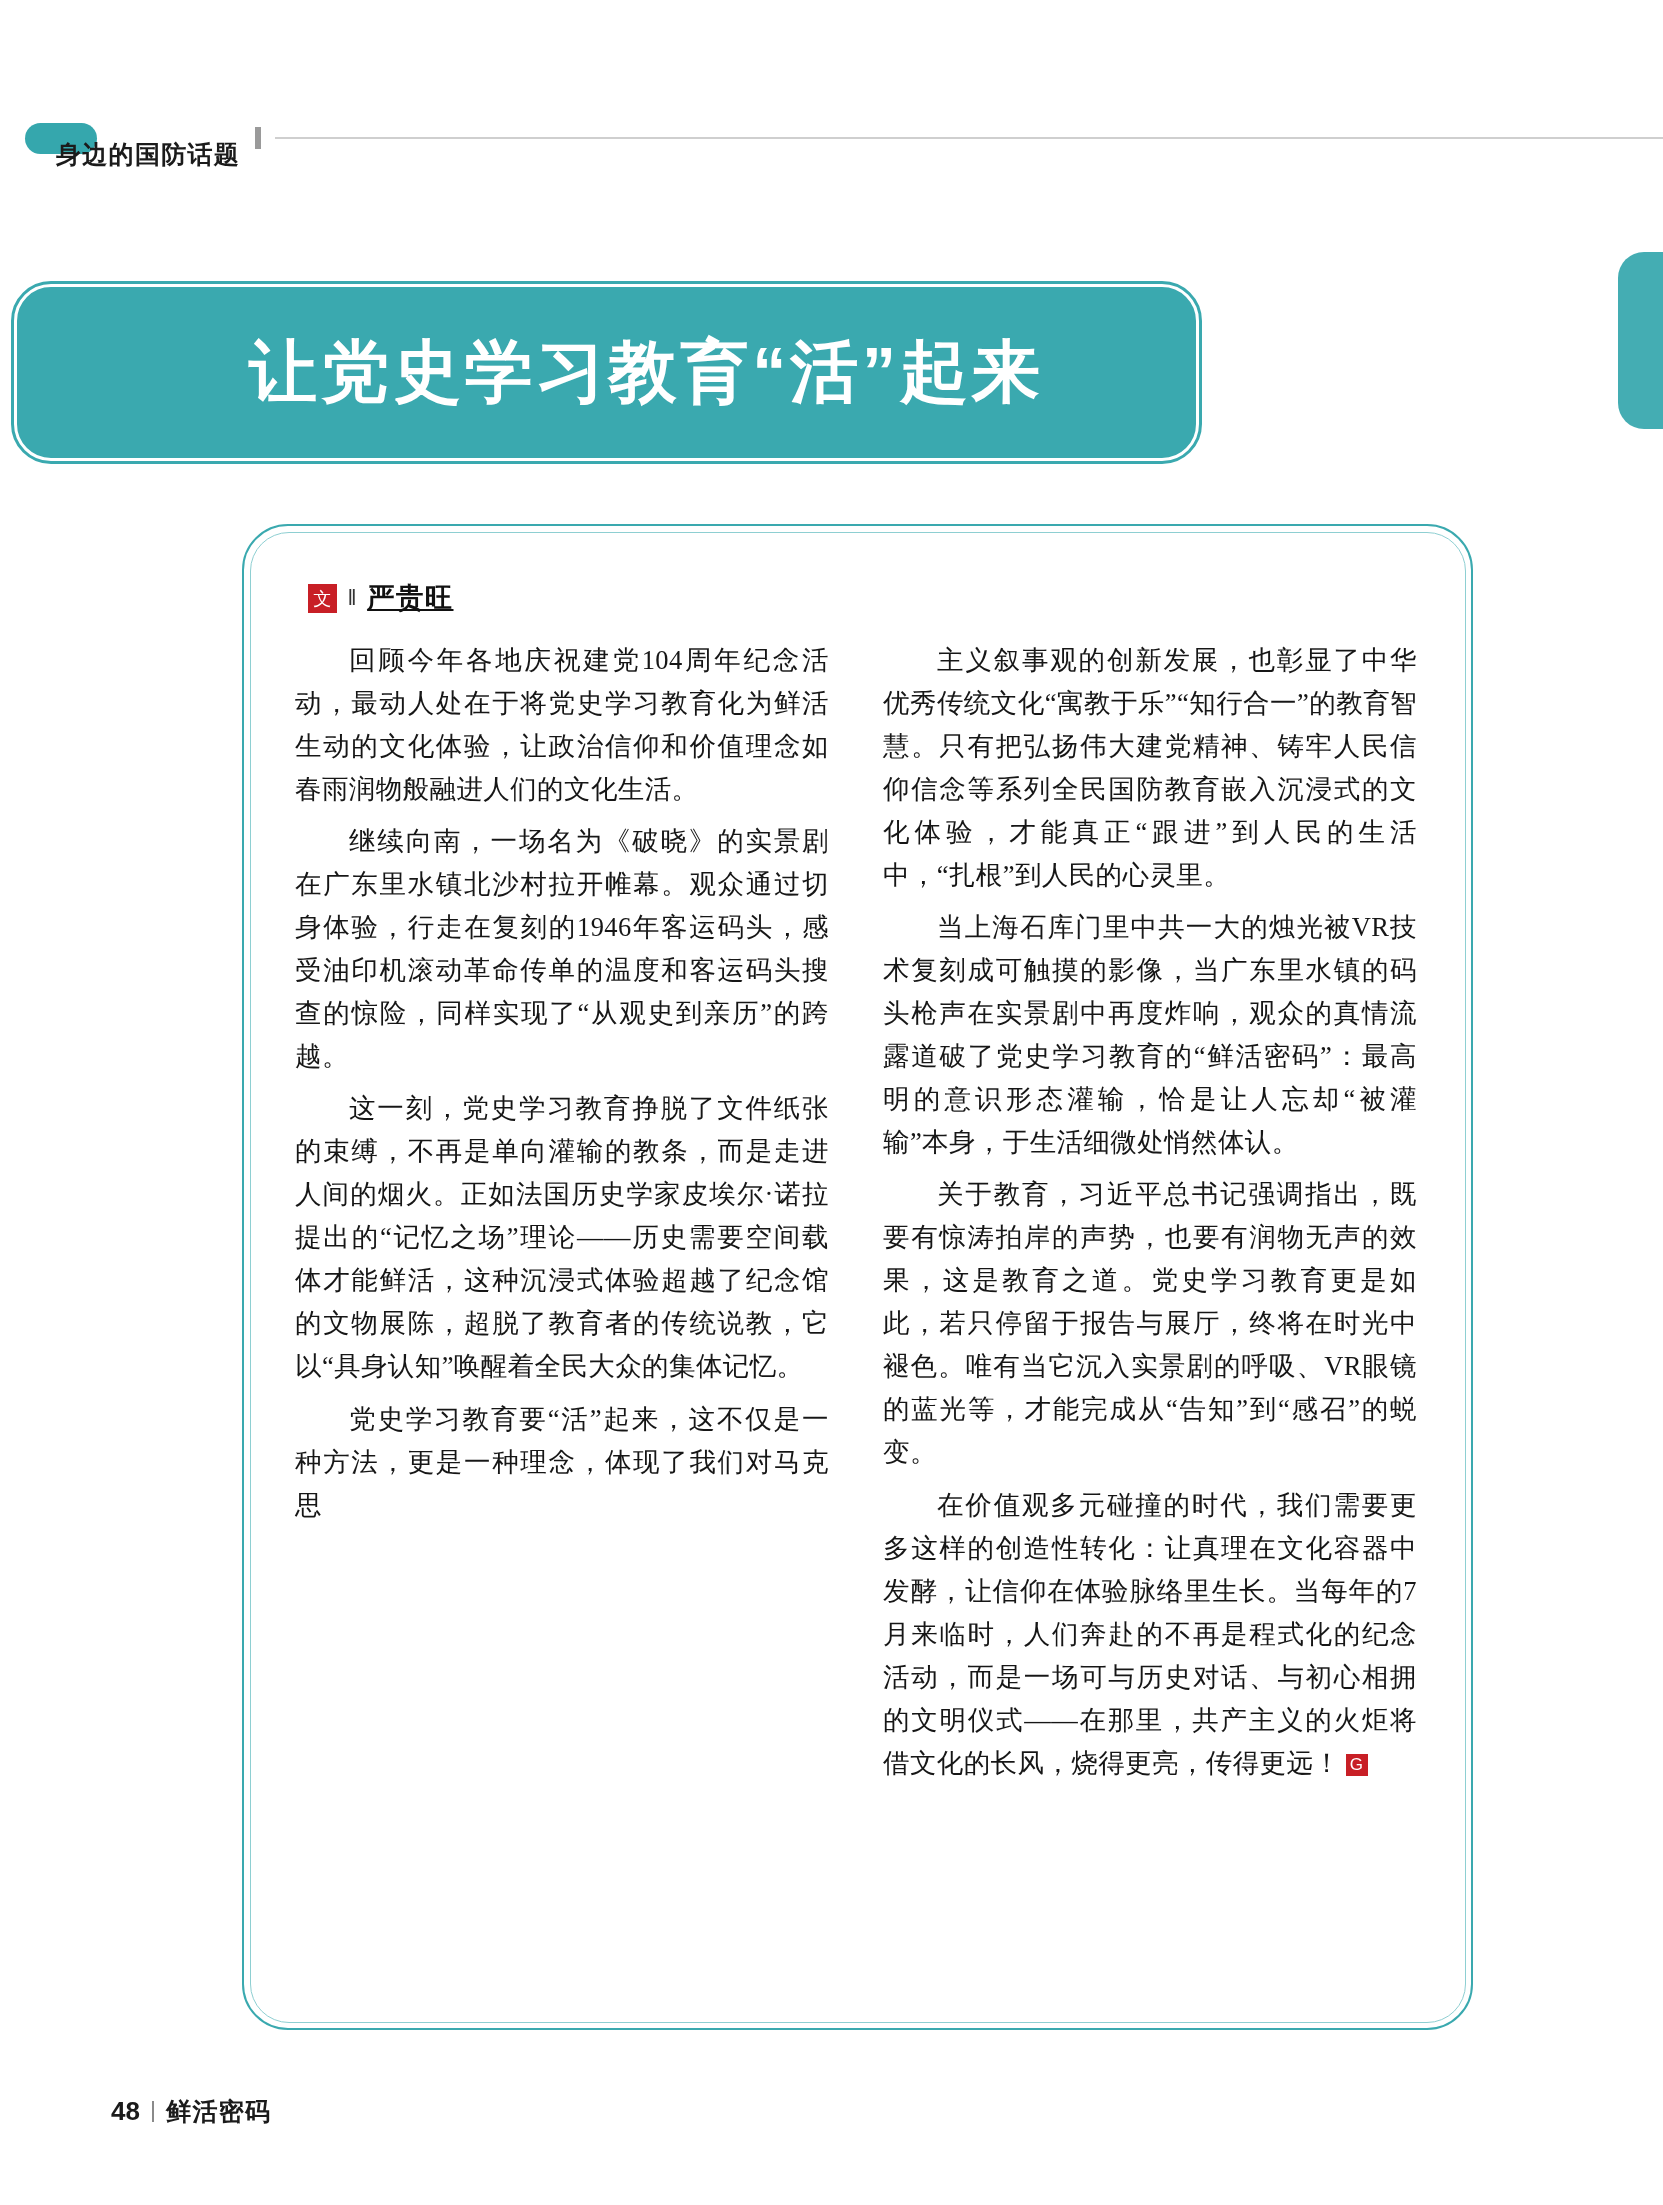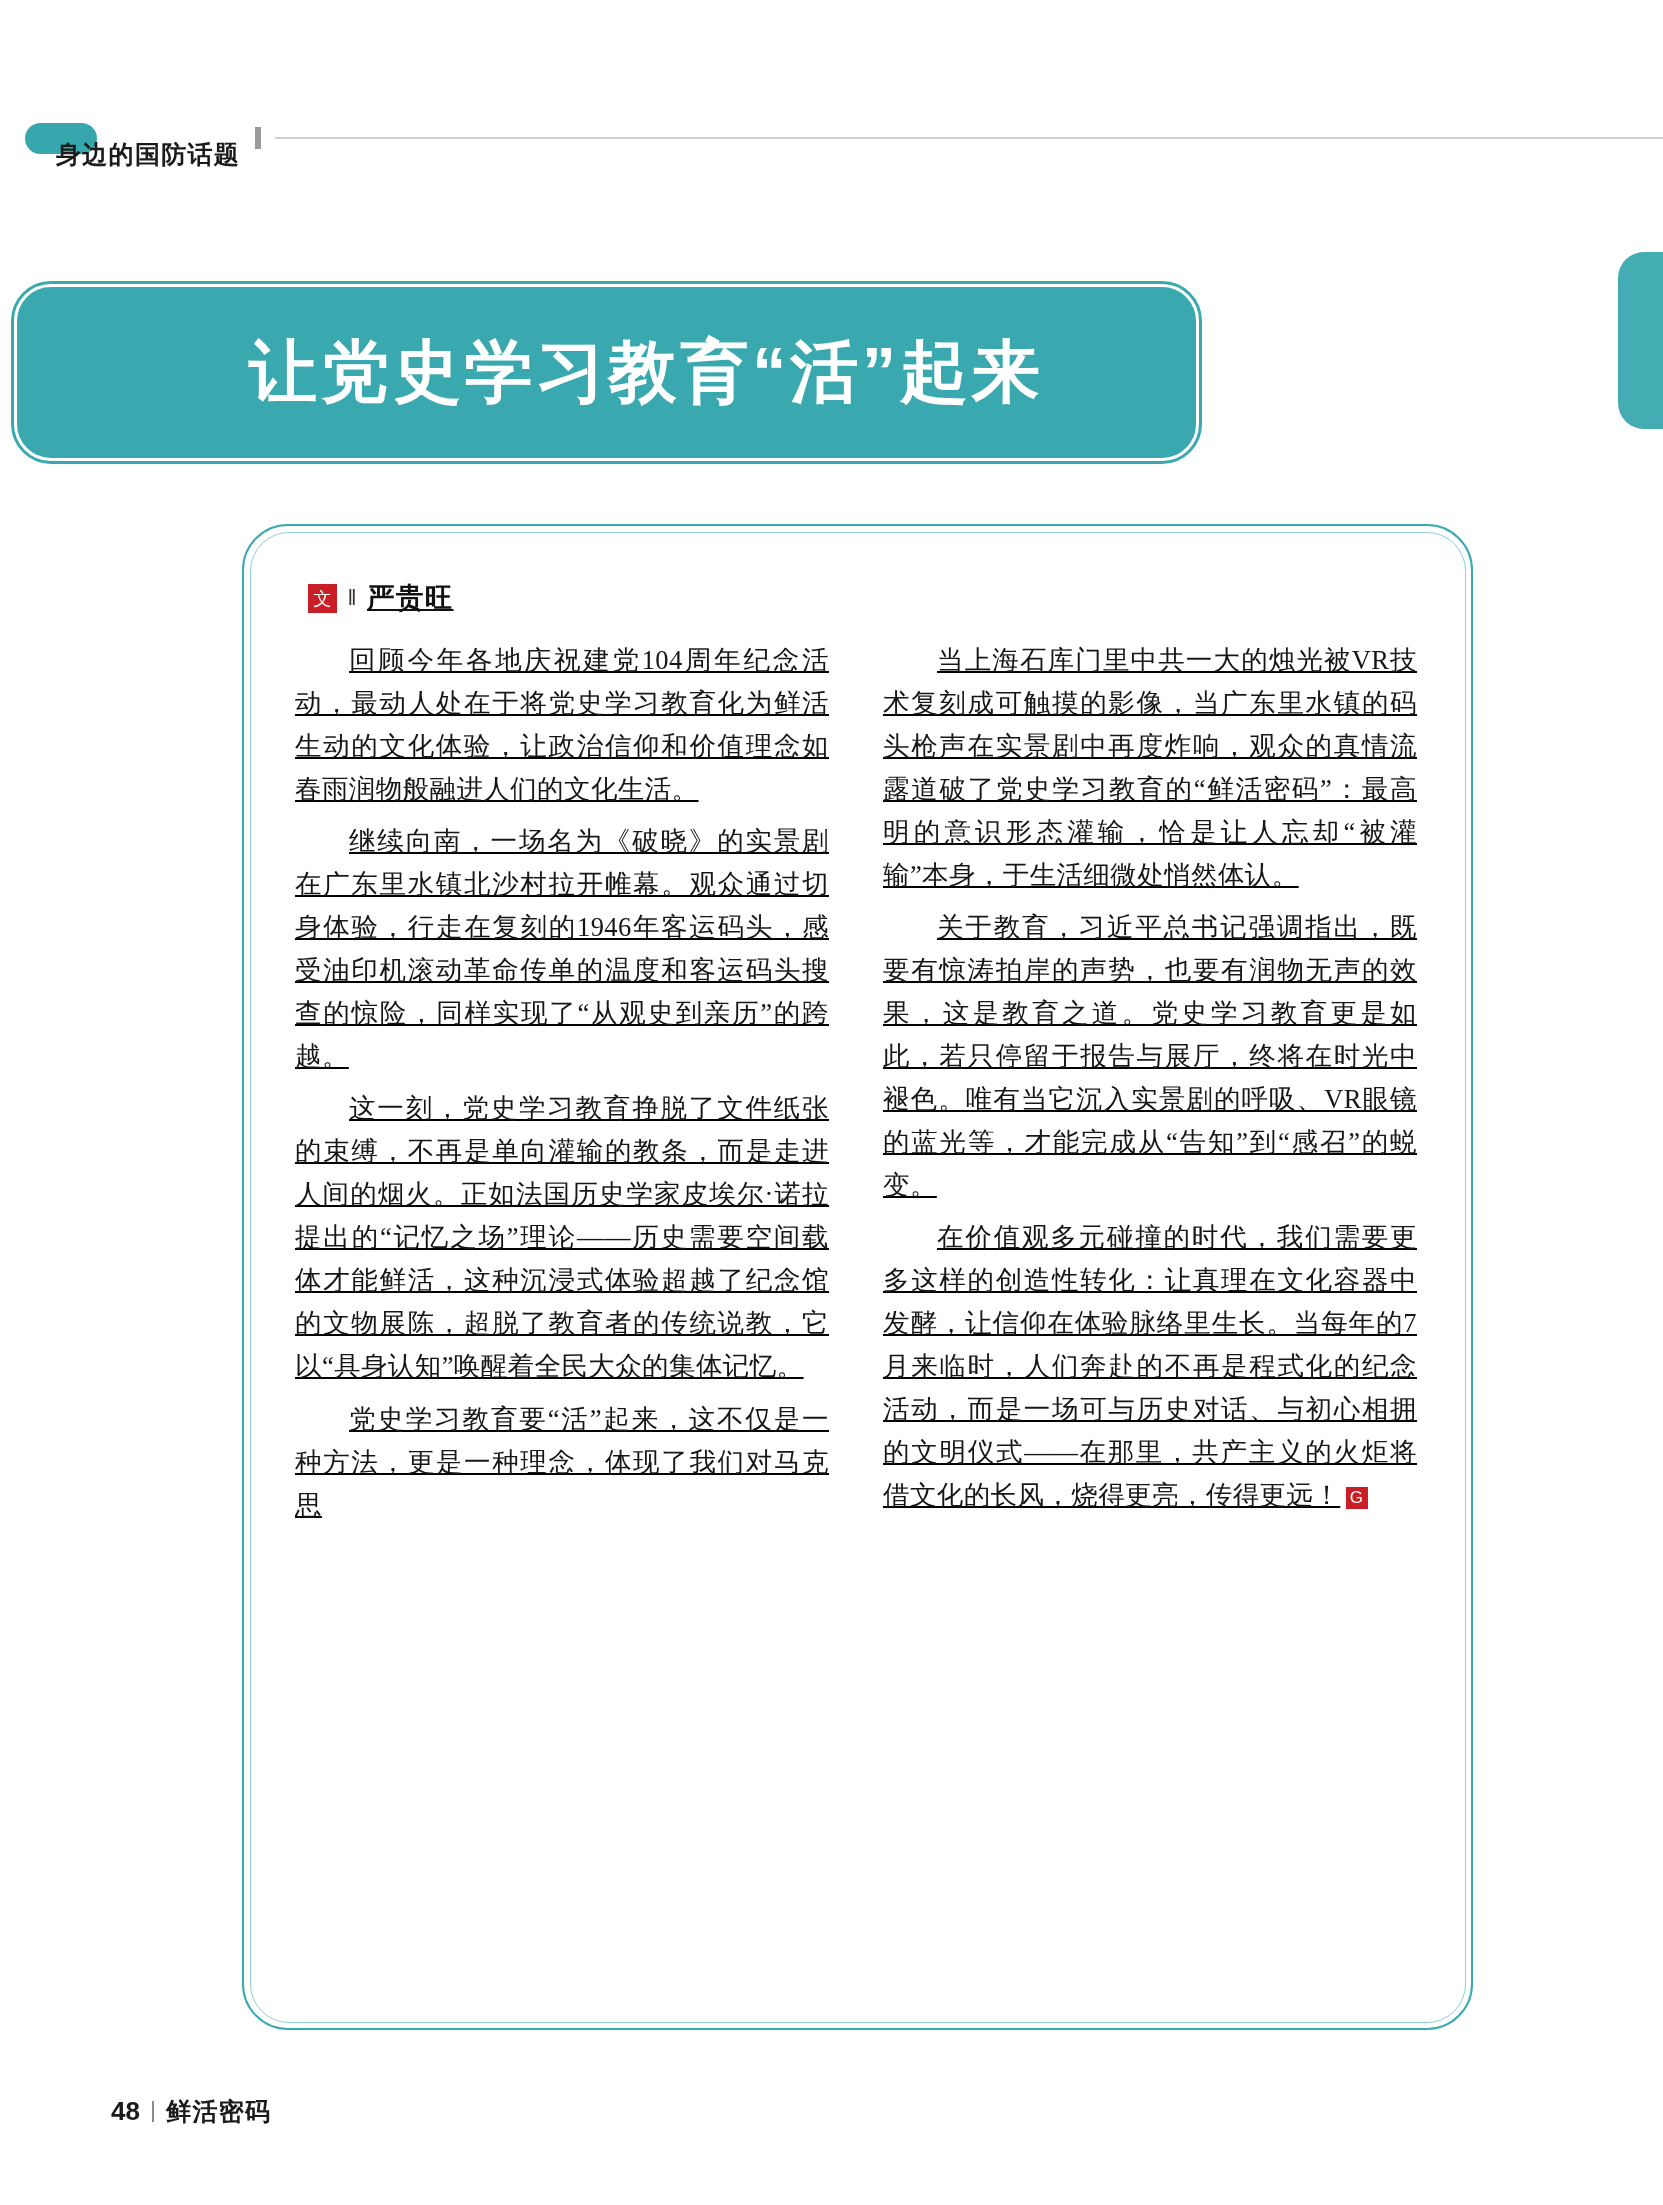--- a/index.html
+++ b/index.html
@@ -155,21 +155,20 @@
 
   
   .columns {
     position: absolute;
     top: 639px;
     left: 295px;
     width: 1127px;
     height: 1343px;
     display: flex;
     gap: 54px;
-    text-decoration: underline;
   }
   .column {
     width: 534px;
   }
   .column p {
     margin: 0 0 9.2px 0;
     font-family: "Liberation Serif", serif;
     font-size: 26.5px;
     line-height: 43px;
     color: #161616;
@@ -244,20 +243,21 @@
 </div>
 
 <div class="columns">
   <div class="column">
     <p>回顾今年各地庆祝建党104周年纪念活动，最动人处在于将党史学习教育化为鲜活生动的文化体验，让政治信仰和价值理念如春雨润物般融进人们的文化生活。</p>
     <p>继续向南，一场名为《破晓》的实景剧在广东里水镇北沙村拉开帷幕。观众通过切身体验，行走在复刻的1946年客运码头，感受油印机滚动革命传单的温度和客运码头搜查的惊险，同样实现了“从观史到亲历”的跨越。</p>
     <p>这一刻，党史学习教育挣脱了文件纸张的束缚，不再是单向灌输的教条，而是走进人间的烟火。正如法国历史学家皮埃尔·诺拉提出的“记忆之场”理论——历史需要空间载体才能鲜活，这种沉浸式体验超越了纪念馆的文物展陈，超脱了教育者的传统说教，它以“具身认知”唤醒着全民大众的集体记忆。</p>
     <p>党史学习教育要“活”起来，这不仅是一种方法，更是一种理念，体现了我们对马克思</p>
   </div>
   <div class="column">
+    <p>主义叙事观的创新发展，也彰显了中华优秀传统文化“寓教于乐”“知行合一”的教育智慧。只有把弘扬伟大建党精神、铸牢人民信仰信念等系列全民国防教育嵌入沉浸式的文化体验，才能真正“跟进”到人民的生活中，“扎根”到人民的心灵里。</p>
     <p>当上海石库门里中共一大的烛光被VR技术复刻成可触摸的影像，当广东里水镇的码头枪声在实景剧中再度炸响，观众的真情流露道破了党史学习教育的“鲜活密码”：最高明的意识形态灌输，恰是让人忘却“被灌输”本身，于生活细微处悄然体认。</p>
     <p>关于教育，习近平总书记强调指出，既要有惊涛拍岸的声势，也要有润物无声的效果，这是教育之道。党史学习教育更是如此，若只停留于报告与展厅，终将在时光中褪色。唯有当它沉入实景剧的呼吸、VR眼镜的蓝光等，才能完成从“告知”到“感召”的蜕变。</p>
     <p><span>在价值观多元碰撞的时代，我们需要更多这样的创造性转化：让真理在文化容器中发酵，让信仰在体验脉络里生长。当每年的7月来临时，人们奔赴的不再是程式化的纪念活动，而是一场可与历史对话、与初心相拥的文明仪式——在那里，共产主义的火炬将借文化的长风，烧得更亮，传得更远！</span><span class="endmark">G</span></p>
   </div>
 </div>
 
 <div class="footer">
   <div class="footer-page">48</div>
   <div class="footer-div"></div>
   <div class="footer-label">鲜活密码</div>

